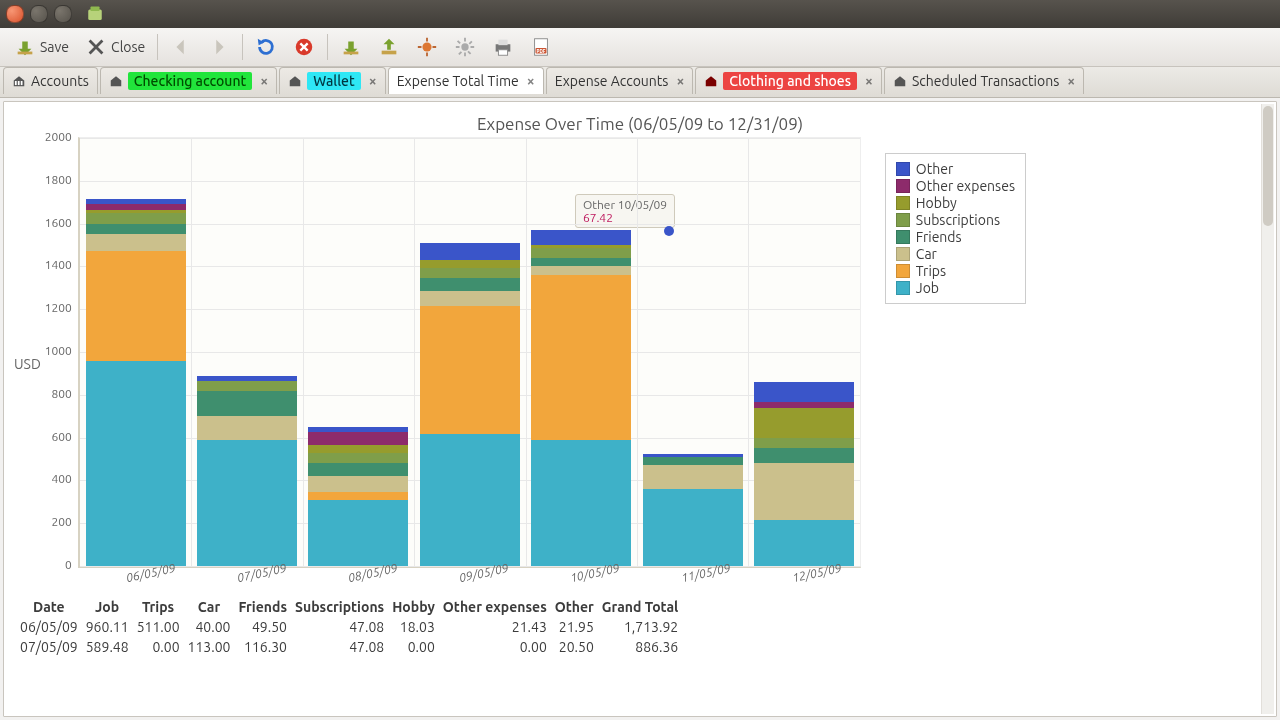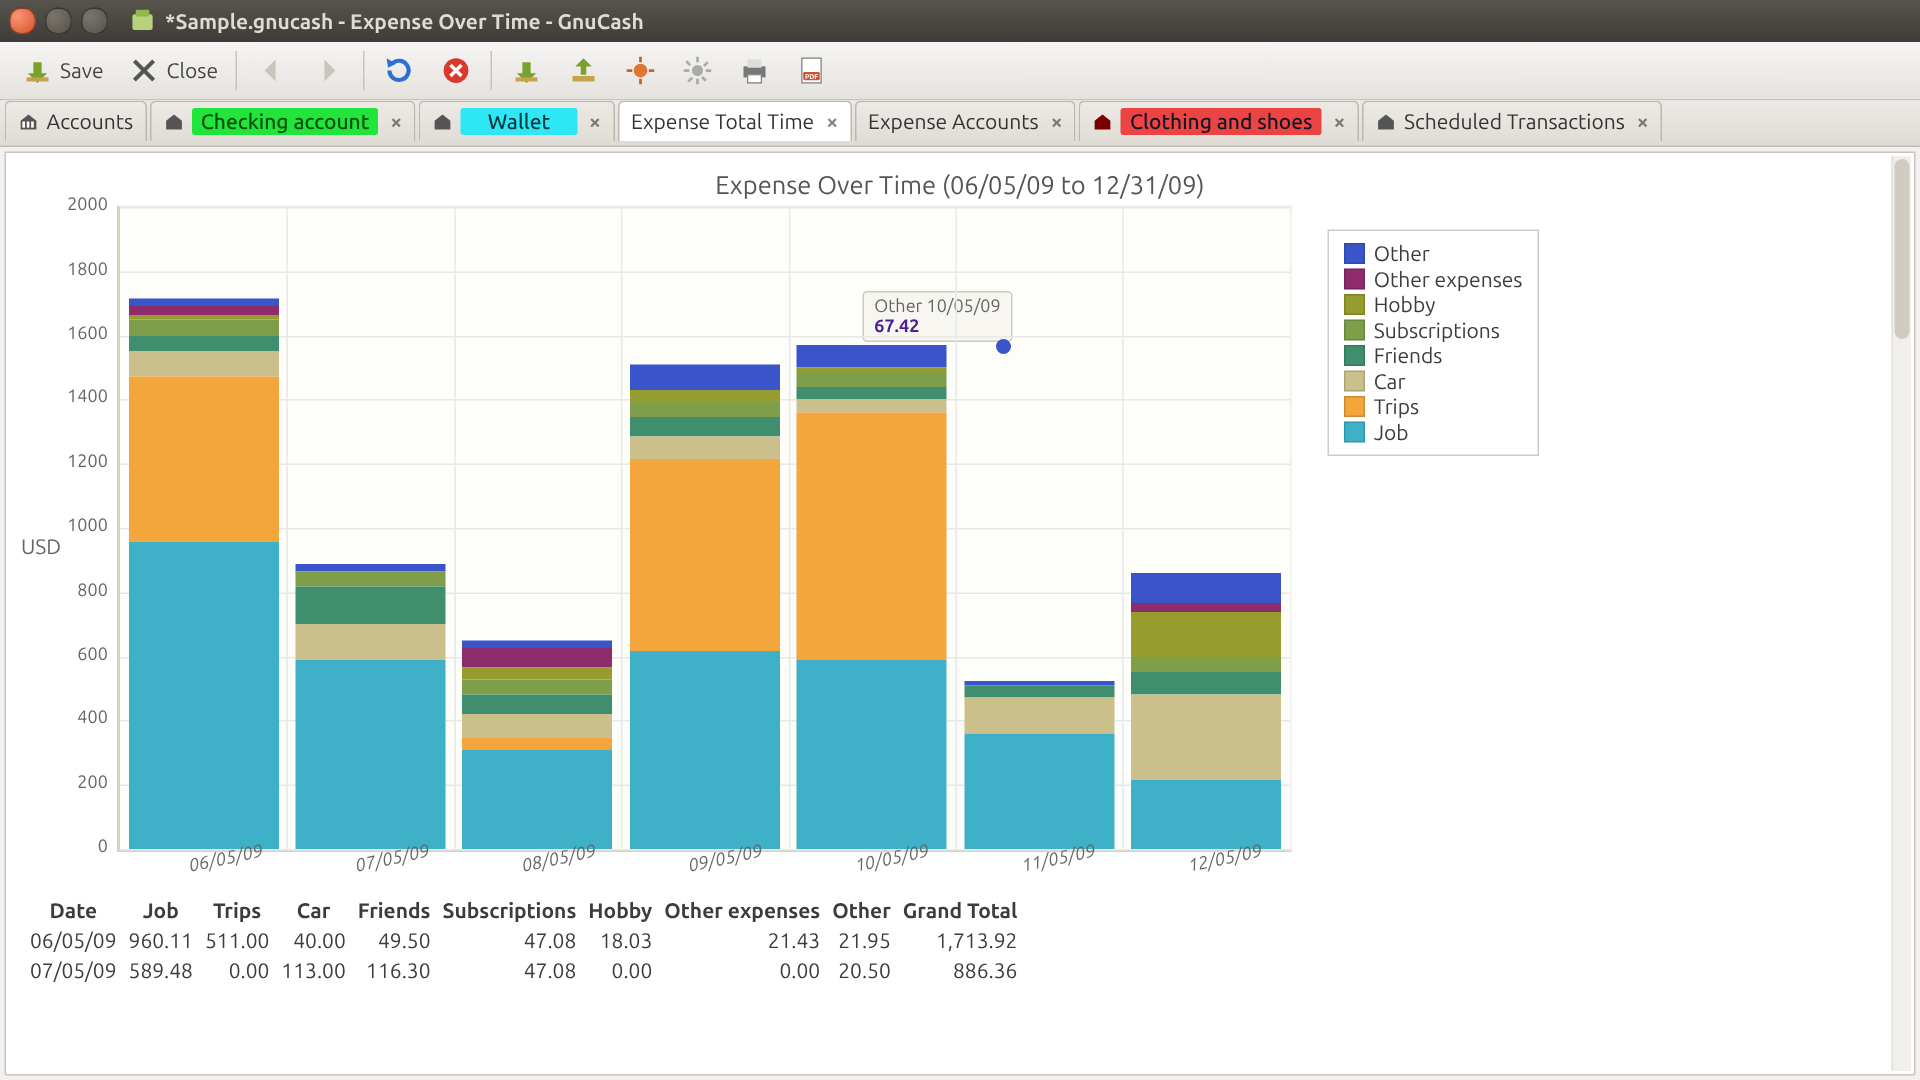--- a/index.html
+++ b/index.html
@@ -12,43 +12,43 @@
 .tbtn{display:flex;align-items:center;padding:4px 8px;border-radius:3px;cursor:pointer;color:#444}
 .tbtn svg{width:22px;height:22px}
 .tsep{width:1px;height:26px;background:#c7c3bd;margin:0 4px}
 .toolabel{margin-left:4px;font-size:14px}
 .tabbar{height:30px;background:linear-gradient(#eceae6,#dedbd5);border-bottom:1px solid #bcb8b0;display:flex;align-items:flex-start;padding:0 3px}
 .tab{background:linear-gradient(#edeae5,#e0ddd7);border:1px solid #bcb8b0;border-bottom:none;border-radius:4px 4px 0 0;height:26px;display:flex;align-items:center;padding:0 8px;margin-right:2px;font-size:14px;cursor:pointer;color:#333}
 .tab.active{background:#fff}
 .tab .close-x{margin-left:8px;opacity:.6;font-weight:bold}
 .tab .home-icon{width:14px;height:14px;margin-right:5px}
 .tab .label-green{background:#21e53b;padding:1px 6px;border-radius:2px;color:#004d00;font-weight:500}
-.tab .label-cyan{background:#2ee7f5;padding:1px 18px;border-radius:2px;color:#003842;font-weight:500}
-.tab .label-red{background:#ec4442;padding:1px 6px;border-radius:2px;color:#0f172a;font-weight:500}
+.tab .label-cyan{background:#2ee7f5;padding:1px 6px;border-radius:2px;color:#003842;font-weight:500}
+.tab .label-red{background:#ec4442;padding:1px 6px;border-radius:2px;color:#ffffff;font-weight:500}
 .content{flex:1;background:#fff;margin:3px;border:1px solid #c9c5be;border-radius:1px;overflow:auto;position:relative}
 .chart-title{text-align:center;font-size:17px;color:#555;padding:12px 0 4px}
 .chart-wrap{display:flex;padding:0 10px}
 .yaxis-label{writing-mode:horizontal-tb;align-self:center;font-size:14px;color:#666;margin-right:4px}
 .plot-col{display:flex;flex-direction:column}
 .plot-with-y{display:flex}
 .yticks{display:flex;flex-direction:column-reverse;justify-content:space-between;height:428px;text-align:right;font-size:12px;color:#666;padding-right:6px}
 .yticks div{height:0;line-height:0}
 .plot{position:relative;width:780px;height:428px;border:2px solid #d7d2c2;border-right:1px solid #eee;border-top:1px solid #eee;background:#fdfdfa}
 .grid-v,.grid-h{position:absolute;background:#e8e8e8}
 .grid-v{top:0;bottom:0;width:1px}
 .grid-h{left:0;right:0;height:1px}
 .bar-group{position:absolute;bottom:0;width:100px;display:flex;flex-direction:column-reverse;align-items:stretch}
 .seg{width:100%}
 .xticks{display:flex;width:780px;margin-left:0;font-size:12px;color:#666}
 .xtick{width:111px;text-align:center;transform:rotate(-12deg);transform-origin:left top;padding-top:10px;font-style:italic}
 .legend{border:1px solid #ccc;background:#fff;padding:6px 10px;margin:16px 0 0 12px;align-self:flex-start;font-size:14px}
 .lg-row{display:flex;align-items:center;margin:1px 0}
 .lg-sw{width:12px;height:12px;margin-right:6px;border:1px solid rgba(0,0,0,.15)}
 .tooltip{position:absolute;background:#f7f6f1;border:1px solid #cfcabb;border-radius:3px;padding:3px 7px;font-size:12px;color:#666;left:495px;top:56px;white-space:nowrap}
-.tooltip .val{font-weight:bold;color:#4c1d95}
+.tooltip .val{font-weight:normal;color:#be185d}
 .marker{position:absolute;width:10px;height:10px;border-radius:5px;background:#3a55c9;left:584px;top:88px}
 .data-table{margin:6px 0 0 16px;font-size:14px;border-collapse:collapse}
 .data-table th{text-align:center;font-weight:bold;padding:2px 8px 2px 0}
 .data-table td{padding:2px 8px 2px 0;text-align:right}
 .data-table td:first-child{text-align:left}
 .scrollbar{position:absolute;right:2px;top:2px;bottom:2px;width:12px;background:#f0efec;border-left:1px solid #e2dfda}
 .scrollbar .thumb{position:absolute;left:1px;right:1px;top:2px;height:120px;background:#cfcbc3;border-radius:6px}
 
 .c-job{background:#3eb1c8}
 .c-trips{background:#f2a63c}
@@ -66,21 +66,20 @@
 <div class="titlebar">
   <span class="wbtn close"></span>
   <span class="wbtn min"></span>
   <span class="wbtn max"></span>
   <span style="width:8px"></span>
   <svg width="18" height="18" viewBox="0 0 24 24">
         <rect x="3" y="6" width="18" height="14" rx="2" fill="#b7d27a"></rect>
         <rect x="6" y="2" width="12" height="6" rx="1" fill="#8fb84f"></rect>
       </svg>
   <span style="width:6px"></span>
-  <span>*Sample.gnucash - Expense Over Time - GnuCash</span>
 </div>
 
 <div class="toolbar">
   <div class="tbtn">
     <svg viewBox="0 0 24 24">
           <path fill="#7aa12e" d="M12 3l7 7h-4v8h-6v-8H5z" transform="rotate(180 12 12)"></path>
           <rect x="4" y="17" width="16" height="3" fill="#c6a24a"></rect>
         </svg>
     <span class="toolabel">Save</span>
   </div>

